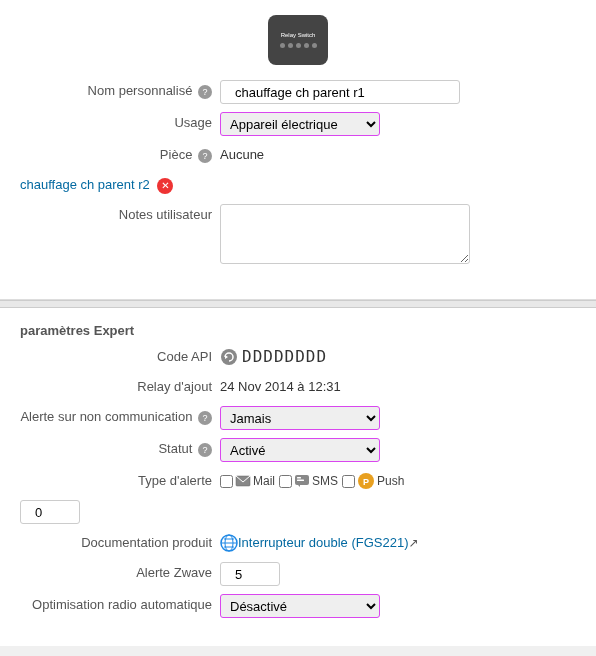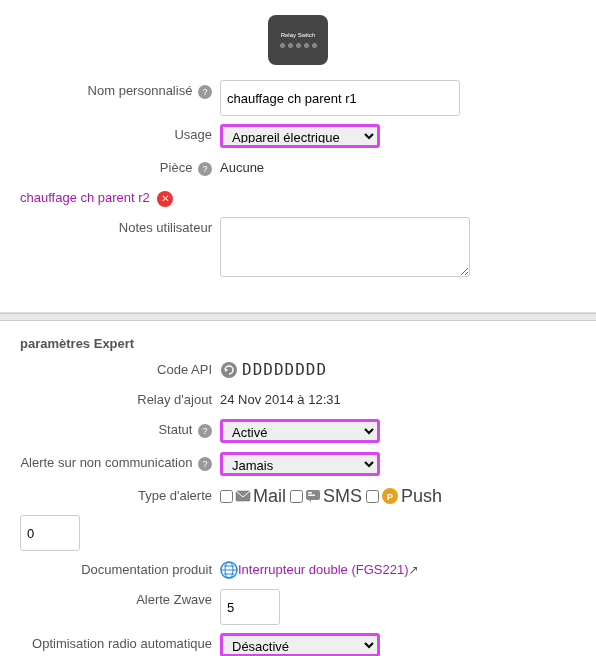--- a/index.html
+++ b/index.html
@@ -85,52 +85,52 @@
       vertical-align: middle;
     }
 
     .form-value {
       flex: 1;
       line-height: 22px;
     }
 
     input[type="text"] {
       width: 240px;
-      padding: 2px 6px;
+      padding: 2px 14px;
       border: 1px solid #ccc;
       border-radius: 3px;
       font-size: 13px;
-      height: 36px;
+      height: 24px;
     }
 
     input[type="text"].small {
       width: 60px;
     }
 
     select {
       padding: 2px 5px;
-      border: 3px solid #d946ef;
+      border: 1px solid #d946ef;
       border-radius: 3px;
       font-size: 13px;
       height: 24px;
       min-width: 160px;
     }
 
     textarea {
       width: 250px;
       height: 60px;
       border: 1px solid #ccc;
       border-radius: 3px;
       font-size: 13px;
       padding: 3px 5px;
       resize: vertical;
     }
 
     .link-value {
-      color: #a21caf;
+      color: #0369a1;
       text-decoration: none;
     }
 
     .remove-icon {
       display: inline-flex;
       width: 16px;
       height: 16px;
       background: #e33;
       border-radius: 50%;
       color: #fff;
@@ -178,21 +178,21 @@
       line-height: 22px;
     }
 
     .checkbox-item {
       display: flex;
       align-items: center;
       gap: 2px;
     }
 
     .alert-label {
-      font-size: 18px;
+      font-size: 12px;
       color: #444;
     }
 
     .doc-link {
       display: flex;
       align-items: center;
     }
 
     .external-link-icon {
       color: #555;
@@ -298,42 +298,42 @@
     <div class="form-label">
       <span>Relay d'ajout</span>
     </div>
     <div class="form-value">
       <span class="static-text">24 Nov 2014 à 12:31</span>
     </div>
   </div>
 
   <div class="form-row">
     <div class="form-label">
-      <span>Statut</span>
-      <span class="help-icon">?</span>
-    </div>
-    <div class="form-value">
-      <select>
-        <option>Activé</option>
-        <option>Désactivé</option>
-      </select>
-    </div>
-  </div>
-
-  <div class="form-row">
-    <div class="form-label">
       <span>Alerte sur non communication</span>
       <span class="help-icon">?</span>
     </div>
     <div class="form-value">
       <select>
         <option>Jamais</option>
         <option>1 heure</option>
         <option>6 heures</option>
         <option>24 heures</option>
+      </select>
+    </div>
+  </div>
+
+  <div class="form-row">
+    <div class="form-label">
+      <span>Statut</span>
+      <span class="help-icon">?</span>
+    </div>
+    <div class="form-value">
+      <select>
+        <option>Activé</option>
+        <option>Désactivé</option>
       </select>
     </div>
   </div>
 
   <div class="form-row">
     <div class="form-label">
       <span>Type d'alerte</span>
     </div>
     <div class="form-value alert-types">
       <div class="checkbox-item">

